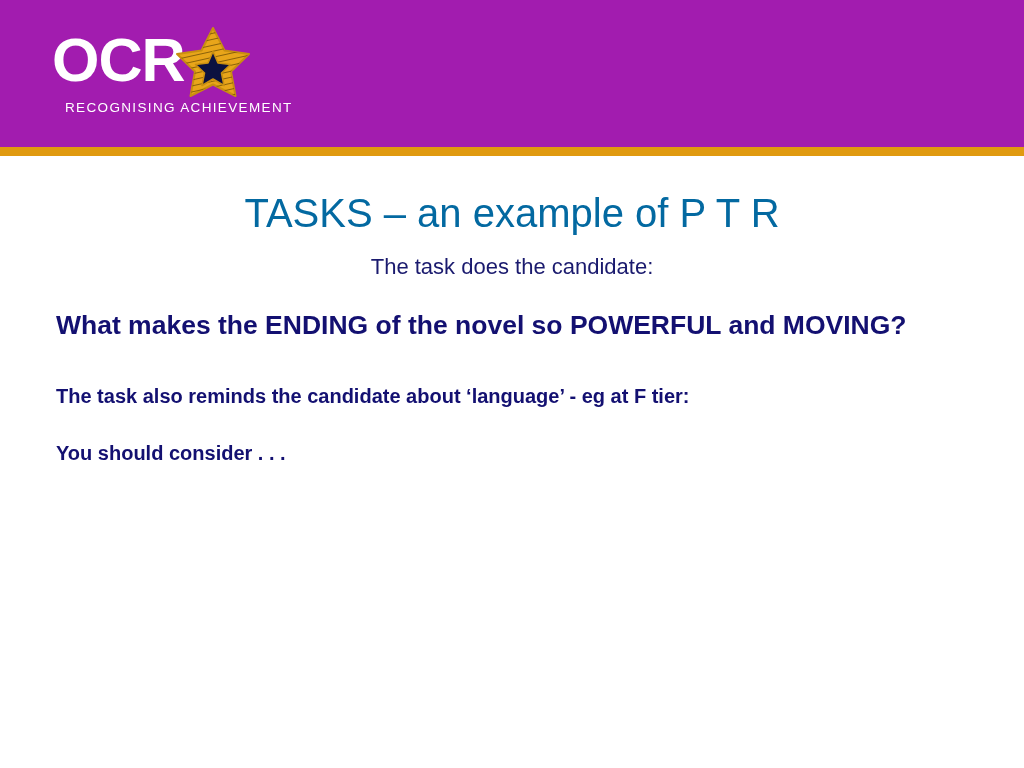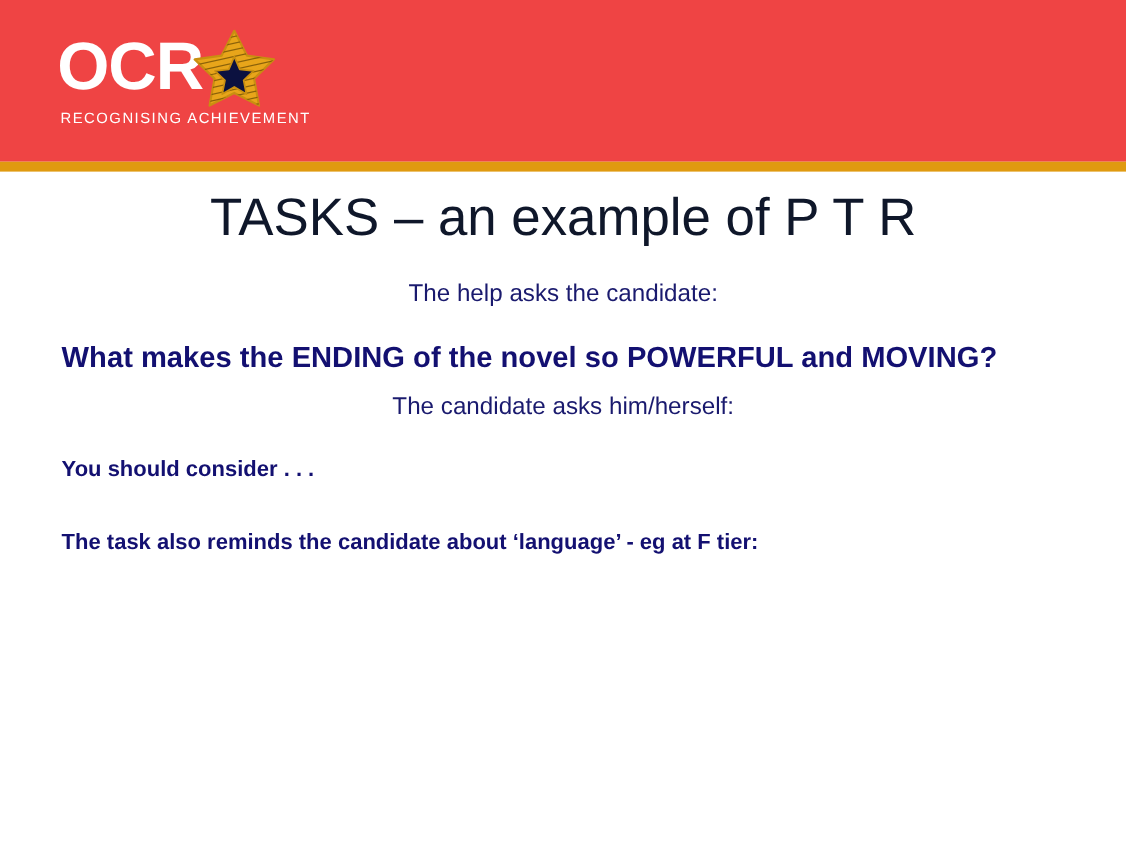--- a/index.html
+++ b/index.html
@@ -15,21 +15,21 @@
     position: relative;
   }
 
   
   .header-band {
     position: absolute;
     left: 0;
     top: 0;
     width: 1024px;
     height: 147px;
-    background: #ef4444;
+    background: #a21caf;
   }
   .logo-block {
     position: absolute;
     left: 52px;
     top: 28px;
     width: 250px;
     height: 95px;
   }
   .logo-wordmark {
     position: absolute;
@@ -44,21 +44,21 @@
   }
   .logo-star {
     position: absolute;
     left: 122px;
     top: -3px;
     width: 78px;
     height: 76px;
   }
   .logo-tagline {
     position: absolute;
-    left: 3px;
+    left: 13px;
     top: 72px;
     font-family: "Liberation Sans", sans-serif;
     font-size: 13.5px;
     line-height: 16px;
     letter-spacing: 1.35px;
     color: #ffffff;
     white-space: nowrap;
   }
   .gold-rule {
     position: absolute;
@@ -66,27 +66,27 @@
     top: 147px;
     width: 1024px;
     height: 9px;
     background: #e09a10;
   }
 
   
   .slide-title {
     position: absolute;
     left: 0;
-    top: 175px;
+    top: 189px;
     width: 1024px;
     text-align: center;
     font-family: "Liberation Sans", sans-serif;
-    font-size: 48px;
+    font-size: 40px;
     line-height: 48px;
-    color: #0f172a;
+    color: #0369a1;
     white-space: nowrap;
   }
 
   
   .body-area {
     position: absolute;
     left: 0;
     top: 252px;
     width: 1024px;
   }
@@ -188,25 +188,24 @@
     </div>
     <div class="logo-tagline">RECOGNISING ACHIEVEMENT</div>
   </div>
 </div>
 <div class="gold-rule"></div>
 
 <div class="slide-title">TASKS – an example of P T R</div>
 
 <div class="body-area">
 
-  <div class="lead-line">The help asks the candidate:</div>
+  <div class="lead-line">The task does the candidate:</div>
 
   <div class="quote-block q1">What makes the ENDING of the novel so POWERFUL and MOVING?</div>
 
-  <div class="lead-line lead2">The candidate asks him/herself:</div>
-
+
+
+  <div class="note-line note-1">The task also reminds the candidate about ‘language’ - eg at F tier:</div>
 
   <div class="note-line note-2">You should consider . . .</div>
 
-  <div class="note-line note-1">The task also reminds the candidate about ‘language’ - eg at F tier:</div>
-
 
 </div>
 
 </body></html>

